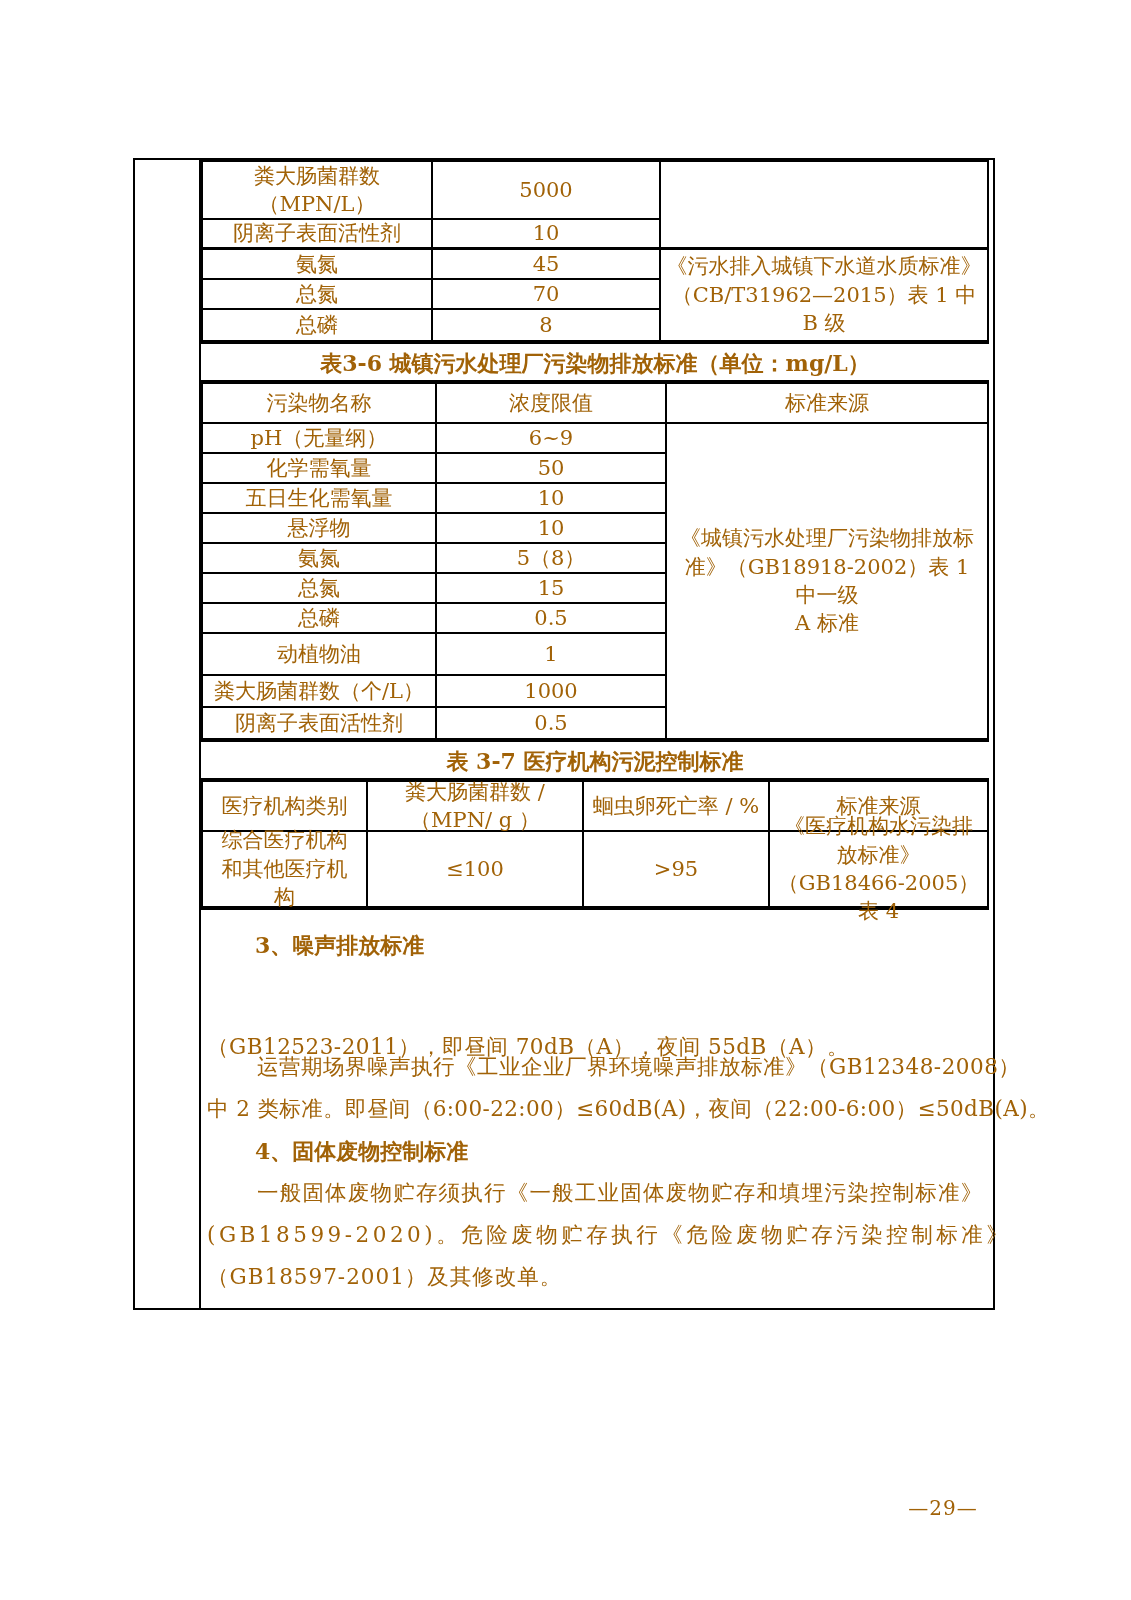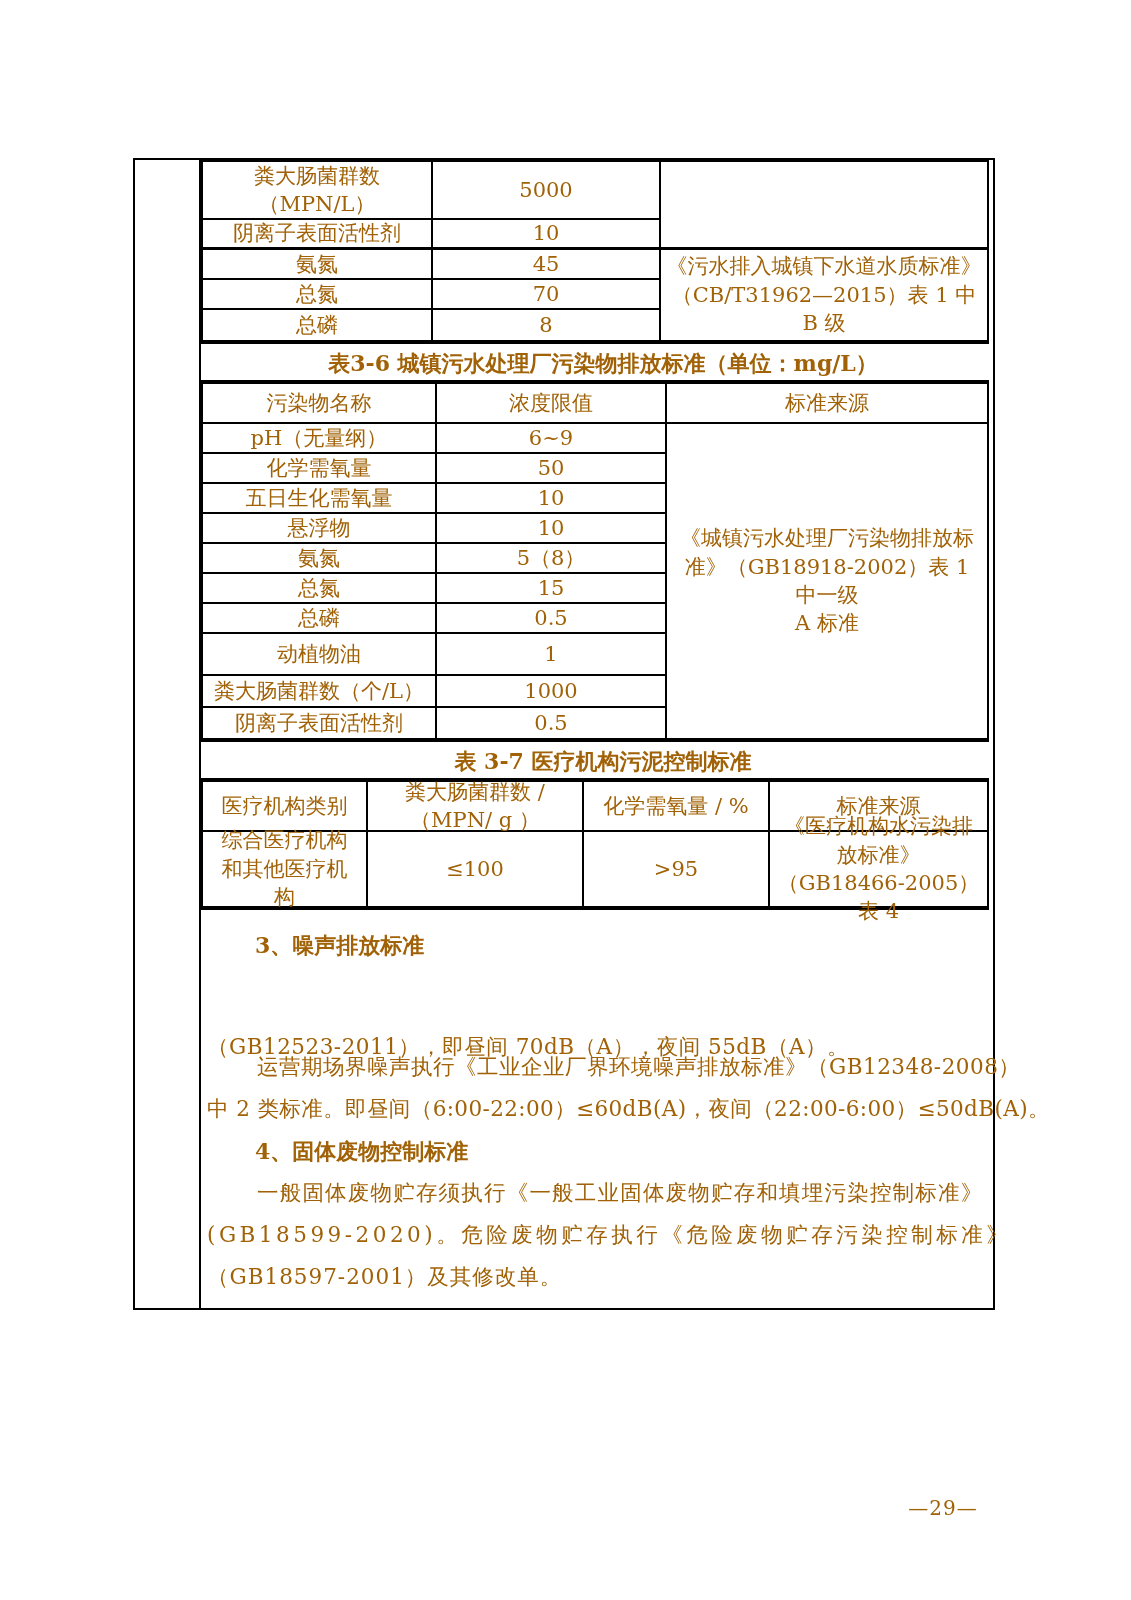--- a/index.html
+++ b/index.html
@@ -40,21 +40,21 @@
   .tblA .c3b { grid-column:3; grid-row:3/6; }
   
   .tbl36 { top:380px; grid-template-columns:234px 230px 1fr;
            grid-template-rows:40px 30px 30px 30px 30px 30px 30px 30px 42px 32px 30px; }
   .tbl36 .src { grid-column:3; grid-row:2/12; }
   
   .tbl37 { top:778px; grid-template-columns:165px 216px 186px 1fr; grid-template-rows:50px 74px; }
   
   .tbl-title {
     position:absolute; left:201px; width:788px; text-align:center;
-    font-weight:bold; font-size:22px;margin-left:8px;
+    font-weight:bold; font-size:22px;
   }
   .title36 { top:346px; height:34px; line-height:34px; }
   .title37 { top:744px; height:34px; line-height:34px; }
   
   .heading {
     position:absolute; left:205px; width:780px; padding-left:50px;
     font-weight:bold; font-size:22px; height:34px; line-height:34px;
   }
   .h3 { top:928px; }
   .h4 { top:1134px; }
@@ -132,21 +132,21 @@
     <div class="cell br">阴离子表面活性剂</div>
     <div class="cell br">0.5</div>
   </div>
 
   <div class="tbl-title title37">表 3-7 医疗机构污泥控制标准</div>
 
   <div class="tbl tbl37">
     <div class="cell br bb hdr">医疗机构类别</div>
     <div class="cell br bb hdr preline">粪大肠菌群数 /
 （MPN/ g ）</div>
-    <div class="cell br bb hdr">化学需氧量 / %</div>
+    <div class="cell br bb hdr">蛔虫卵死亡率 / %</div>
     <div class="cell bb hdr">标准来源</div>
     <div class="cell br preline">综合医疗机构
 和其他医疗机
 构</div>
     <div class="cell br">≤100</div>
     <div class="cell br">&gt;95</div>
     <div class="cell preline">《医疗机构水污染排
 放标准》
 （GB18466-2005）表 4</div>
   </div>

